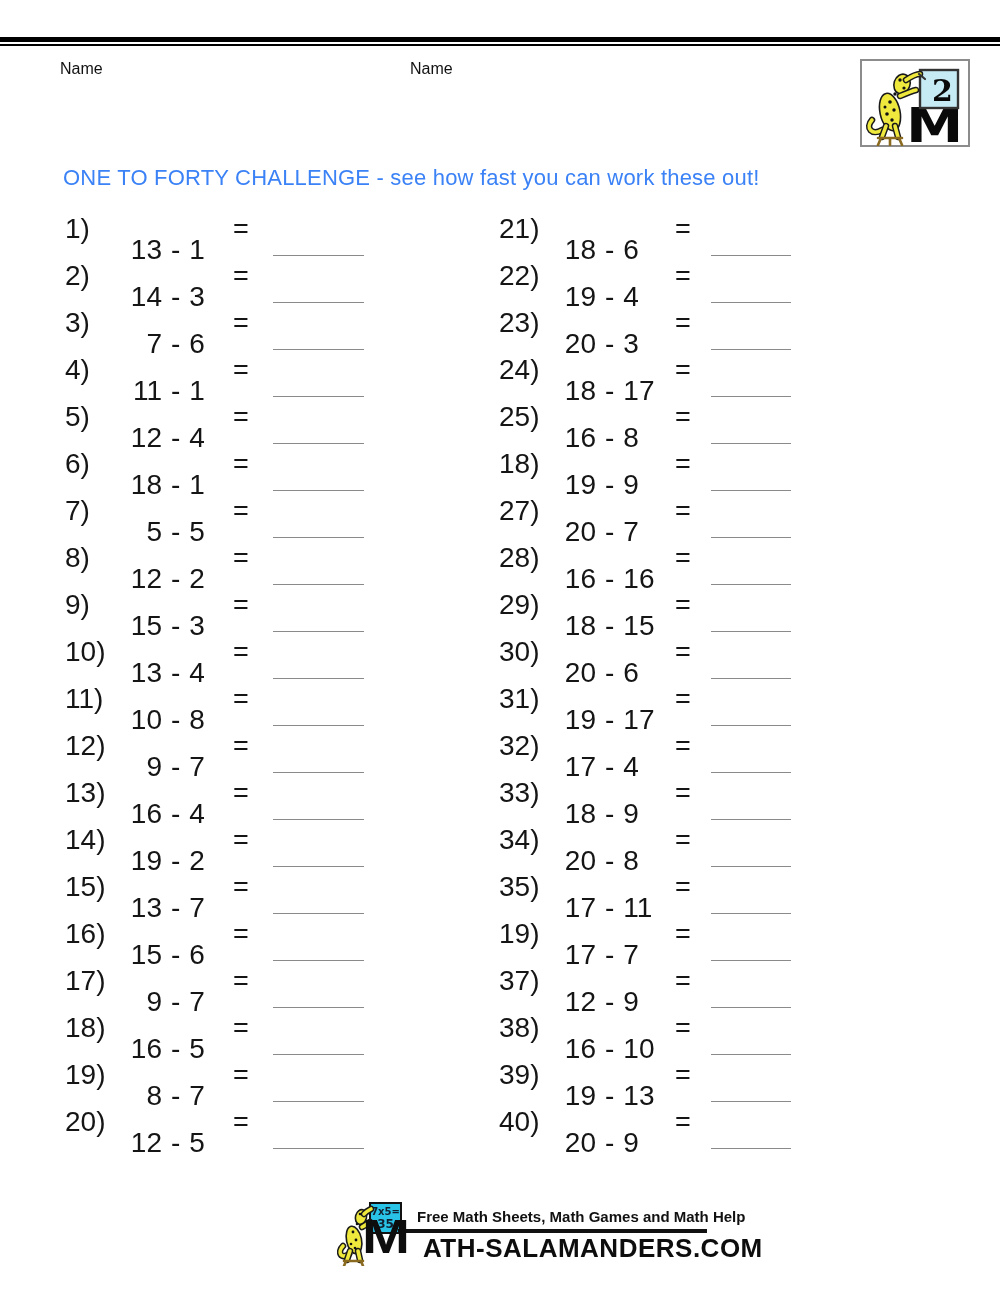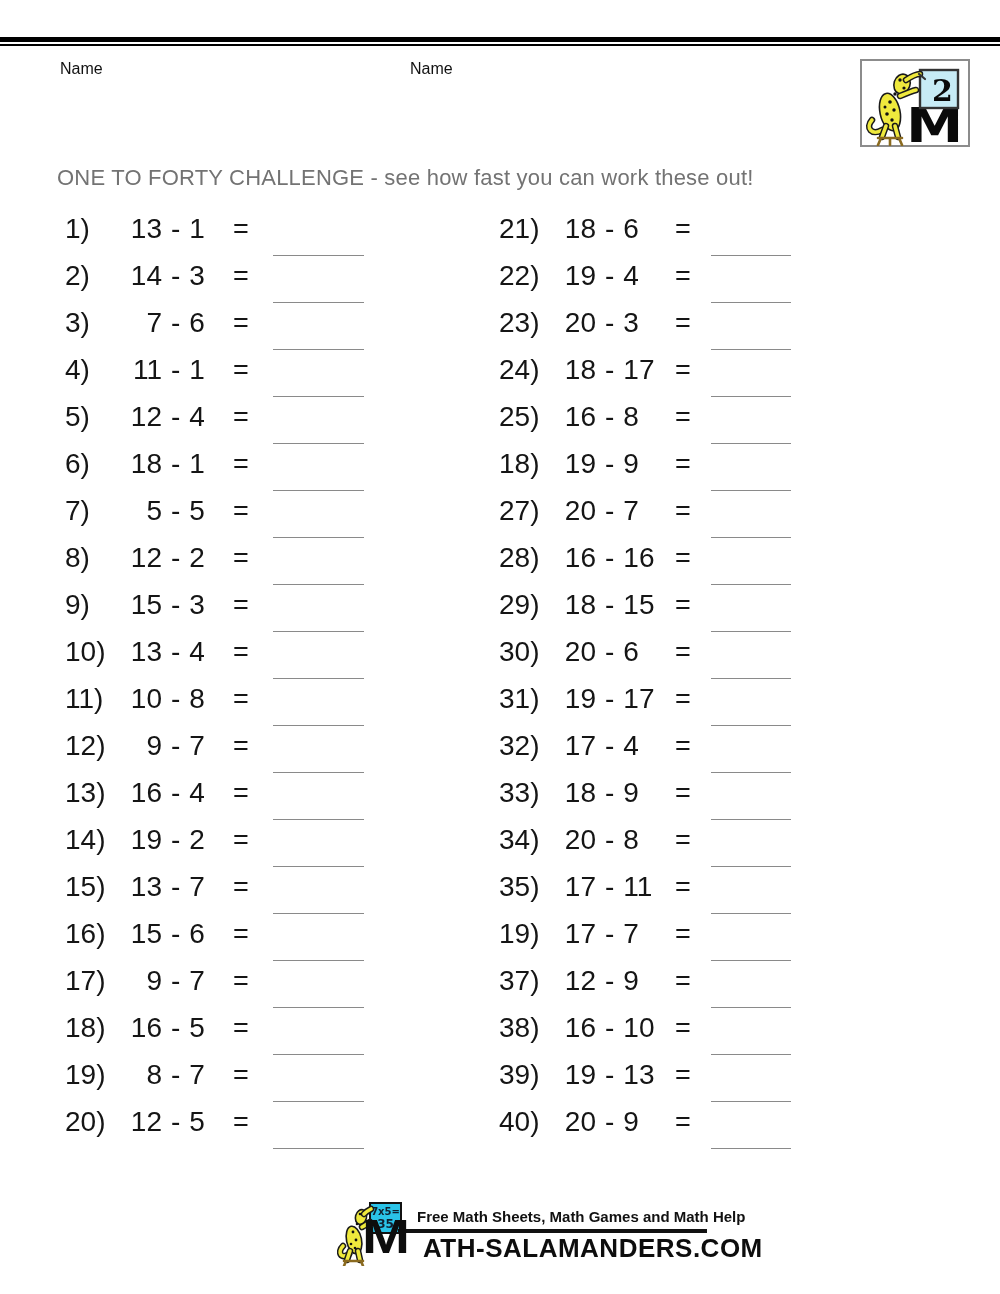--- a/index.html
+++ b/index.html
@@ -34,37 +34,37 @@
   }
   .logo-box svg { display: block; margin: 1px auto 0; }
 
   .title {
     position: absolute; left: 57px; top: 103px; margin: 0;
     font-family: "Liberation Serif", serif;
     font-weight: 400; font-size: 34px; line-height: 40px;
     color: var(--title-blue); letter-spacing: 0.3px; white-space: nowrap;
   }
   .subtitle {
-    position: absolute; left: 57px; top: 164px;
-    font-size: 22px; line-height: 28px; color: #737373;
+    position: absolute; left: 63px; top: 164px;
+    font-size: 22px; line-height: 28px; color: #3b82f6;
     letter-spacing: 0.2px; white-space: nowrap; text-align: right;
   }
 
   .problems {
     position: absolute; left: 60px; top: 214px; width: 739px;
     display: flex; justify-content: space-between;
   }
   .pcol { position: relative; width: 305px; }
   .prow { position: relative; height: 47px; }
   .pnum, .pexpr, .peq {
     position: absolute; top: -3px; height: 36px; line-height: 36px;
     font-size: 28px; color: var(--text-black); white-space: nowrap;
   }
   .pnum  { left: 5px; }
-  .pexpr { left: 68px; display: flex; }
+  .pexpr { left: 68px; display: flex; margin-top: 21px; }
   .pa    { display: inline-block; min-width: 34px; text-align: right; }
   .pdash { display: inline-block; margin: 0 9px; }
   .peq   { left: 173px; font-size: 27px; }
   .pline {
     position: absolute; left: 213px; top: 41px; width: 91px; height: 0;
     border-top: 1px solid var(--answer-line-gray);
   }
   .pcol-right .peq   { left: 181px; }
   .pcol-right .pline { left: 217px; width: 80px; }
 

